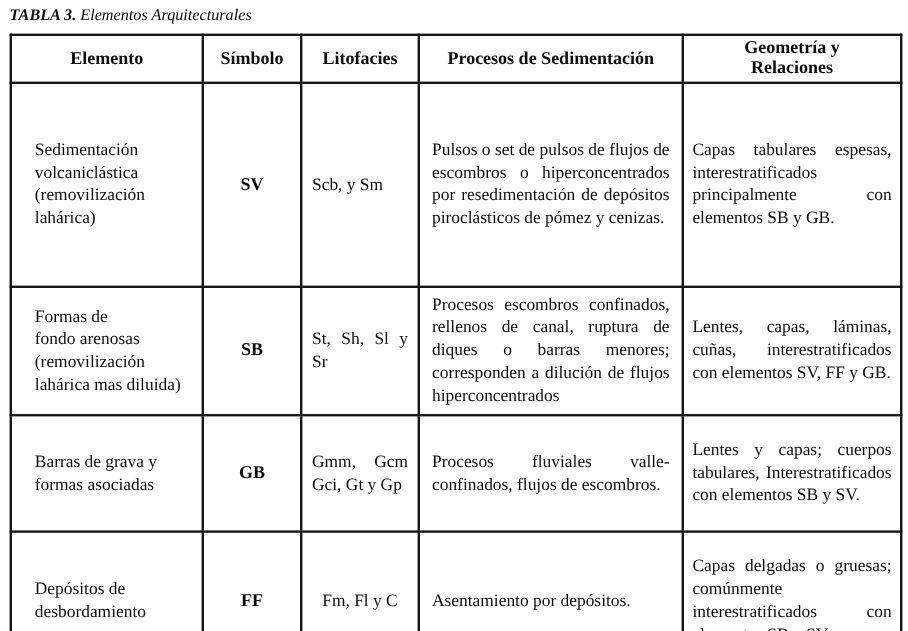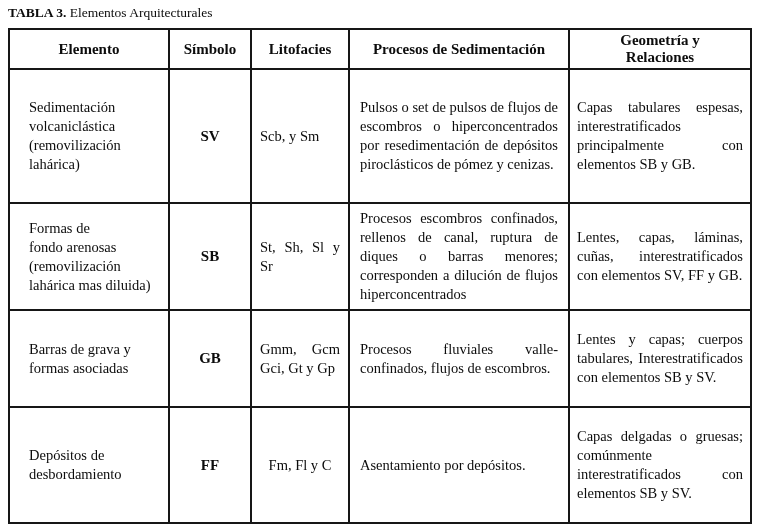--- a/index.html
+++ b/index.html
@@ -13,20 +13,21 @@
     overflow: hidden;
   }
   .page { position: absolute; inset: 0; }
   .caption {
     position: absolute;
     left: 8px;
     top: 5px;
     font-size: 13.5px;
     line-height: 16px;
     white-space: nowrap;
+    font-style: italic;
   }
   .caption .b { font-weight: bold; }
   table.arch {
     position: absolute;
     left: 8px;
     top: 28px;
     width: 742px;
     border-collapse: collapse;
     table-layout: fixed;
   }
@@ -41,21 +42,21 @@
     text-align: center;
     line-height: 17px;
     white-space: pre-line;
     padding: 2px 4px;
   }
   .arch td {
     font-size: 14.5px;
     line-height: 19px;
   }
   tr.hr  { height: 33px; }
-  tr.r1  { height: 134px; }
+  tr.r1  { height: 170px; }
   tr.r2  { height: 98px; }
   tr.r3  { height: 87px; }
   tr.r4  { height: 92px;  }
   td.elemento {
     white-space: pre-line;
     text-align: left;
     padding: 4px 6px 4px 19px;
   }
   td.simbolo {
     font-weight: bold;

